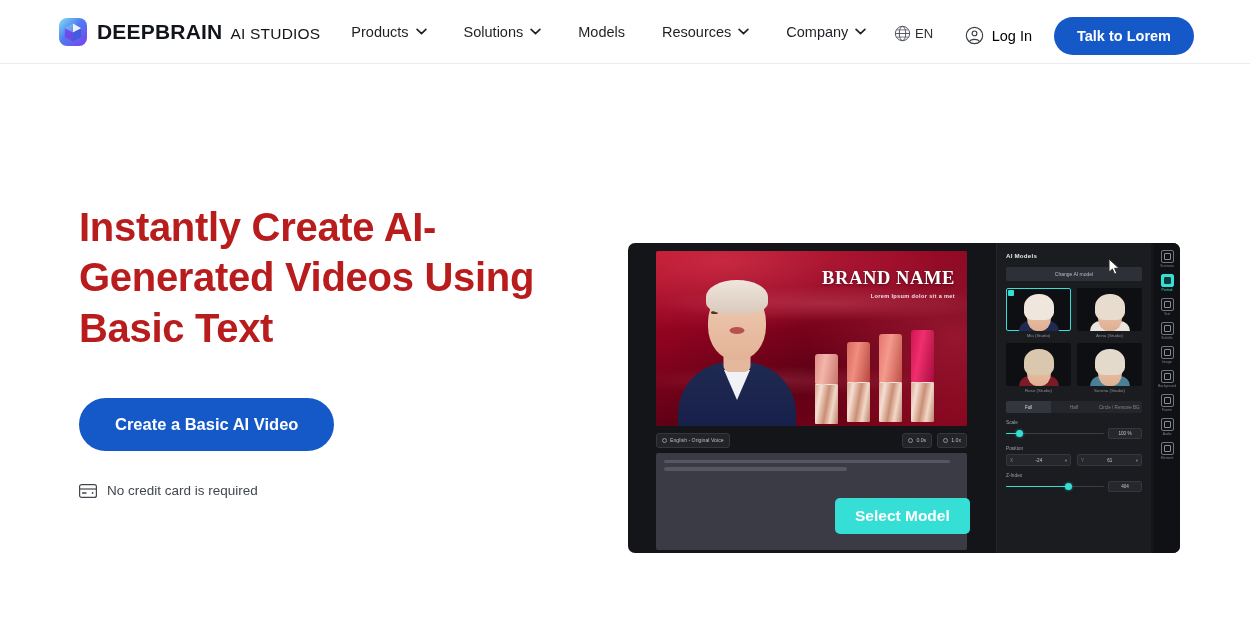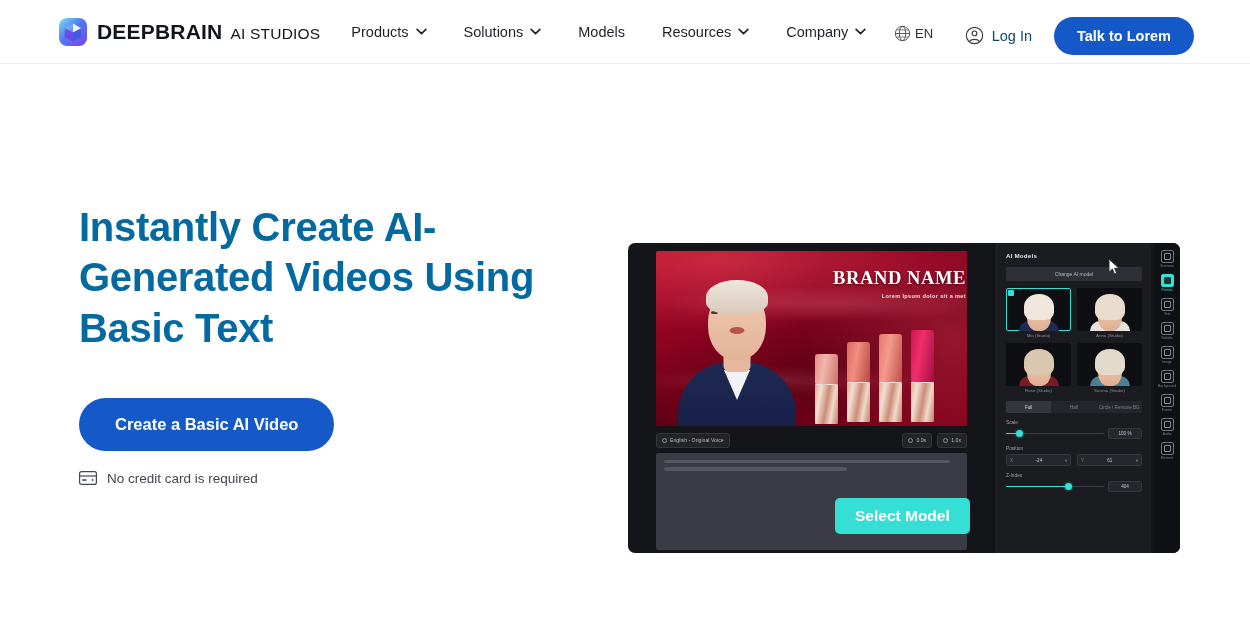--- a/index.html
+++ b/index.html
@@ -61,21 +61,21 @@
     z-index: 5;
   }
   .globe { width: 17px; height: 17px; display: block; }
 
   .header-right {
     position: absolute; right: 56px; top: 0; height: 71px;
     display: flex; align-items: center; gap: 22px;
   }
   .login {
     display: flex; align-items: center; gap: 8px;
-    font-size: 14.5px; color: #0c4a6e; cursor: pointer;
+    font-size: 14.5px; color: #000000; cursor: pointer;
   }
   .user-icon { width: 19px; height: 19px; display: block; }
   .btn-sales {
     background: #1559c9;
     color: #fff;
     font-size: 14.5px; font-weight: 700;
     border: none; border-radius: 21px;
     padding: 11px 23px;
     cursor: pointer;
     white-space: nowrap;
@@ -86,43 +86,43 @@
     position: relative;
     display: flex;
     padding: 0 0 0 79px;
   }
   .hero-left { width: 530px; padding-top: 138px; }
   h1.headline {
     font-size: 40px;
     line-height: 1.26;
     font-weight: 700;
     letter-spacing: -0.3px;
-    color: #0369a1;
+    color: #b91c1c;
     max-width: 470px;
   }
   .subtext {
     margin-top: 31px;
     font-size: 16.5px;
     line-height: 1.73;
     color: #41474e;
     max-width: 505px;
   }
   .btn-cta {
     margin-top: 45px;
     display: inline-block;
     background: #1559c9;
     color: #fff;
     font-size: 16.5px; font-weight: 700;
     border: none; border-radius: 29px;
     padding: 17px 36px;
     cursor: pointer;
   }
   .nocard {
-    margin-top: 20px;
-    display: flex; align-items: flex-start; gap: 10px;
+    margin-top: 32px;
+    display: flex; align-items: center; gap: 10px;
     font-size: 13.5px; color: #41474e;
   }
   .card-icon { width: 18px; height: 14px; display: block; }
 
   
   .editor {
     position: absolute;
     left: 628px; top: 243px;
     width: 552px; height: 310px;
     background: #141518;
@@ -145,21 +145,21 @@
       radial-gradient(ellipse 80% 120% at 96% 48%, rgba(255,60,95,.34) 0%, rgba(120,5,25,0) 60%),
       linear-gradient(160deg,#b00a26 0%, #8e0320 32%, #5e0115 62%, #7d0219 100%);
   }
   .silk {
     position: absolute; inset: 0;
     background:
       radial-gradient(ellipse 90% 16% at 55% 30%, rgba(255,140,160,.22), transparent 62%),
       radial-gradient(ellipse 75% 13% at 40% 74%, rgba(255,120,145,.18), transparent 64%);
   }
   .brandname {
-    position: absolute; right: 1px; top: 18px;
+    position: absolute; right: 12px; top: 18px;
     text-align: right;
   }
   .bn-title {
     font-family: "Liberation Serif", "DejaVu Serif", serif;
     font-weight: 700; font-size: 18.5px; letter-spacing: .6px;
     color: #fff; line-height: 1;
     text-shadow: 0 1px 3px rgba(0,0,0,.45);
   }
   .bn-sub {
     margin-top: 5px;

